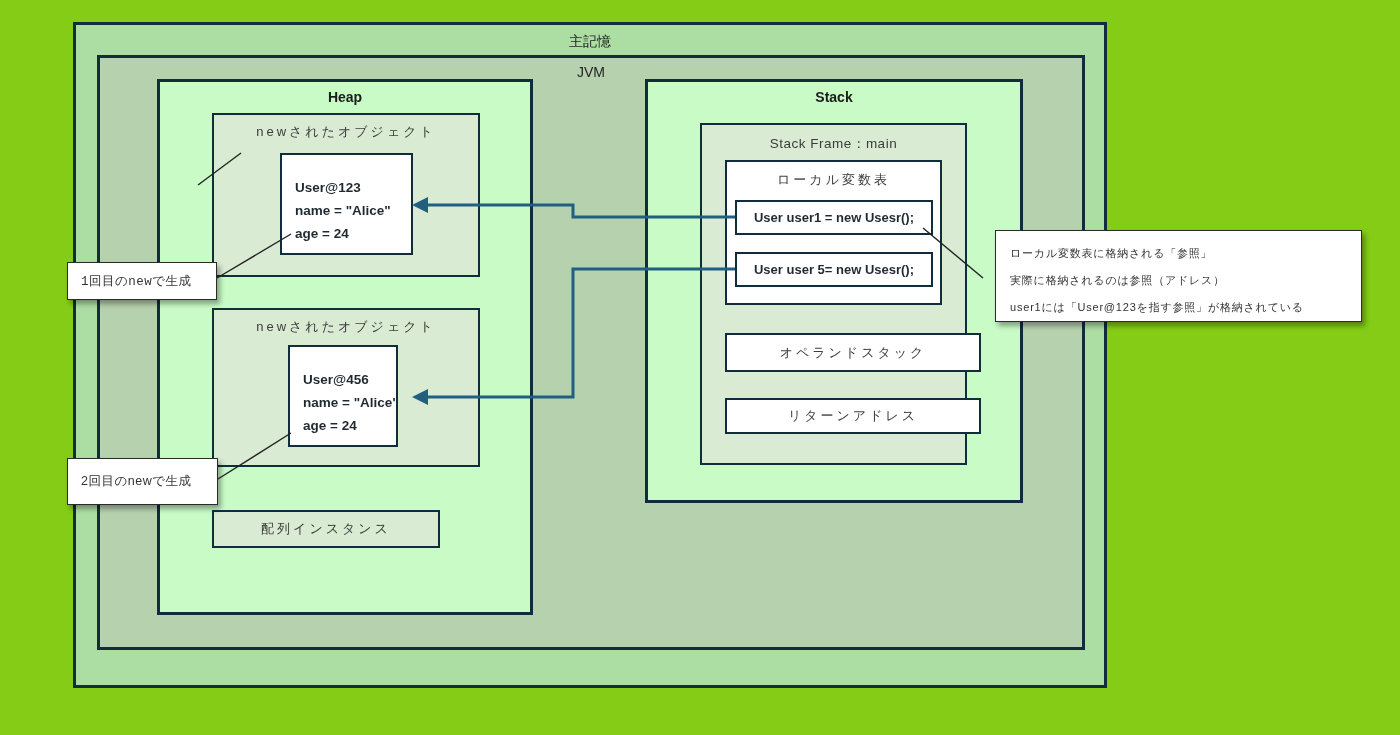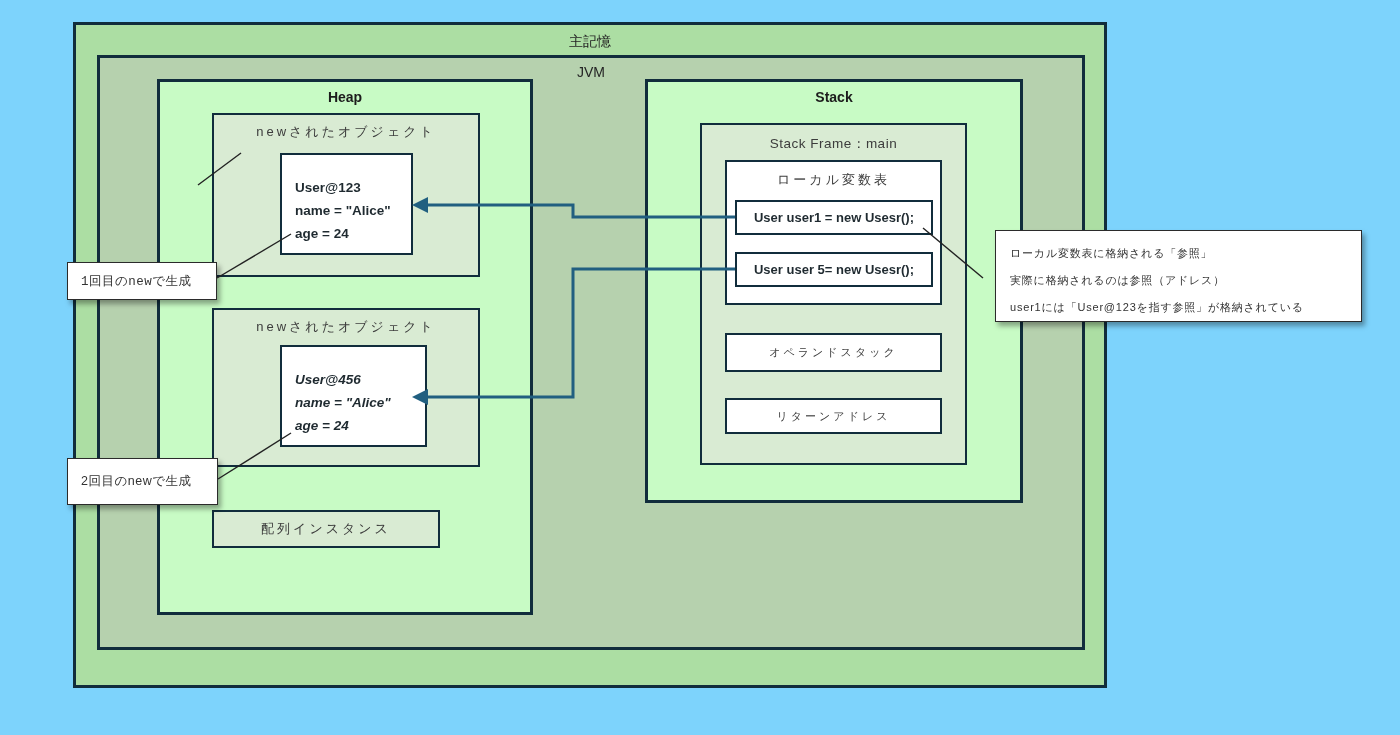--- a/index.html
+++ b/index.html
@@ -15,21 +15,21 @@
   }
   *{margin:0;padding:0;box-sizing:border-box;}
   html,body{background:#ffffff;}
   body{
     font-family:"Liberation Sans", sans-serif;
     color:var(--text-gray);
   }
   .canvas{
     position:relative;
     width:1400px;height:735px;
-    background:#7dd3fc;
+    background:#84cc16;
     overflow:hidden;
     padding-left:9px;
   }
   .box{position:absolute;}
   .outer{
     left:73px;top:22px;width:1034px;height:666px;
     background:var(--outer-fill);
     border:3px solid var(--border);
   }
   .jvm{
@@ -48,40 +48,40 @@
     border:2px solid var(--border);
   }
   .newbox1{left:212px;top:113px;width:268px;height:164px;}
   .newbox2{left:212px;top:308px;width:268px;height:159px;}
   .arraybox{left:212px;top:510px;width:228px;height:38px;display:flex;align-items:center;justify-content:center;}
   .whitebox{
     background:#ffffff;
     border:2px solid var(--border);
   }
   .obj1{left:280px;top:153px;width:133px;height:102px;}
-  .obj2{left:280px;top:345px;width:147px;height:102px;font-style:italic;}
+  .obj2{left:288px;top:345px;width:110px;height:102px;}
   .objtext{
     padding:21px 0 0 13px;
     font-size:13.5px;font-weight:600;color:var(--text-dark);
     line-height:23px;white-space:nowrap;
   }
   .frame{left:700px;top:123px;width:267px;height:342px;}
   .lvt{left:725px;top:160px;width:217px;height:145px;}
   .varbox{
     width:198px;height:35px;left:735px;
     display:flex;align-items:center;justify-content:center;
     font-size:13px;font-weight:600;color:var(--text-dark);
     white-space:nowrap;
   }
   .var1{top:200px;}
   .var2{top:252px;}
   .slot{
-    left:725px;width:217px;
+    left:725px;width:256px;
     display:flex;align-items:center;justify-content:center;
-    font-size:11px;letter-spacing:3px;color:var(--text-gray);
+    font-size:13px;letter-spacing:3px;color:var(--text-gray);
     white-space:nowrap;
   }
   .operand{top:333px;height:39px;}
   .return{top:398px;height:36px;}
   .title-line{
     position:absolute;left:0;right:0;text-align:center;
     font-size:14px;color:#242424;white-space:nowrap;
   }
   .outer-title{top:8px;}
   .jvm-title{top:6px;}

